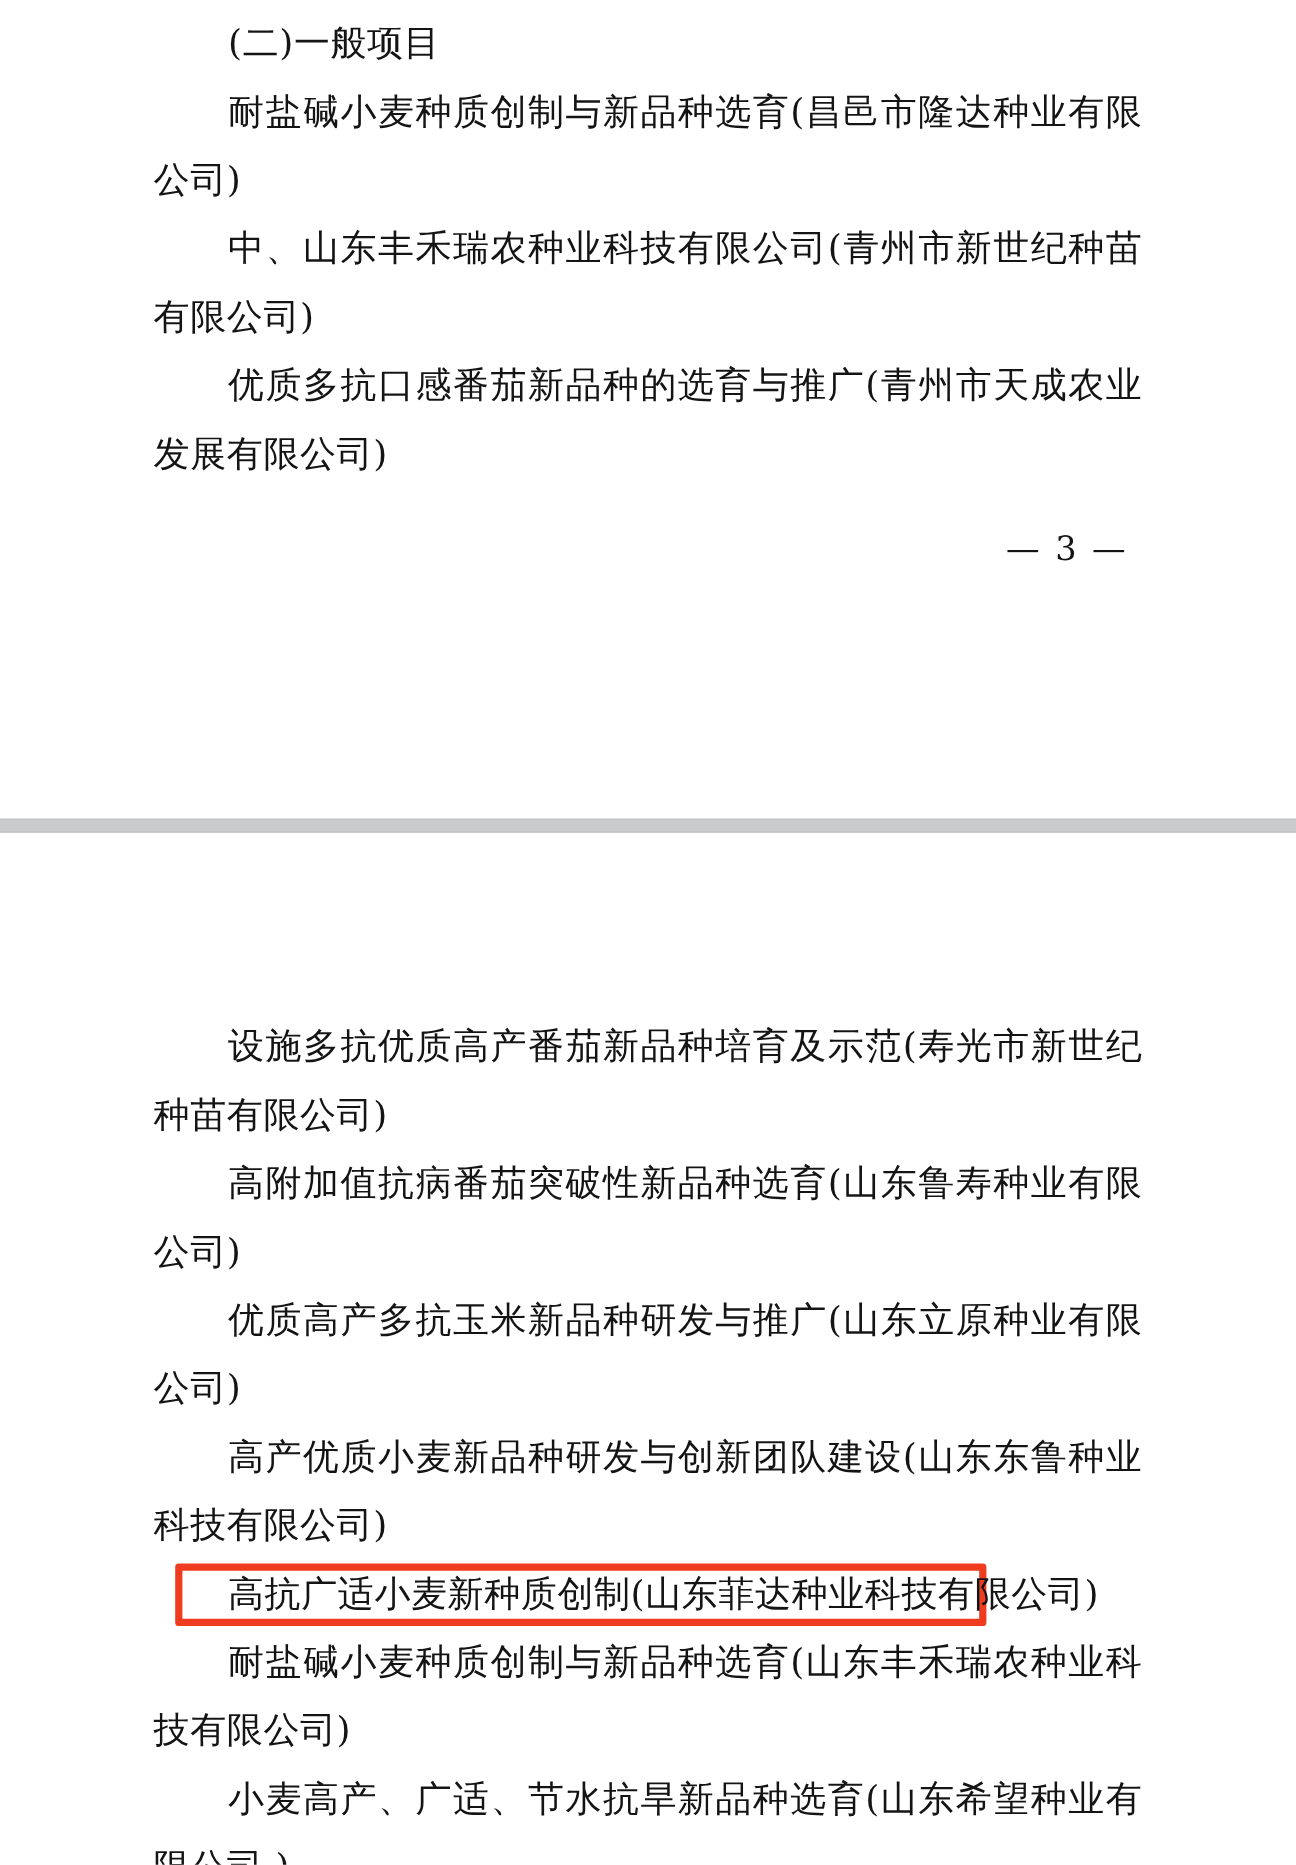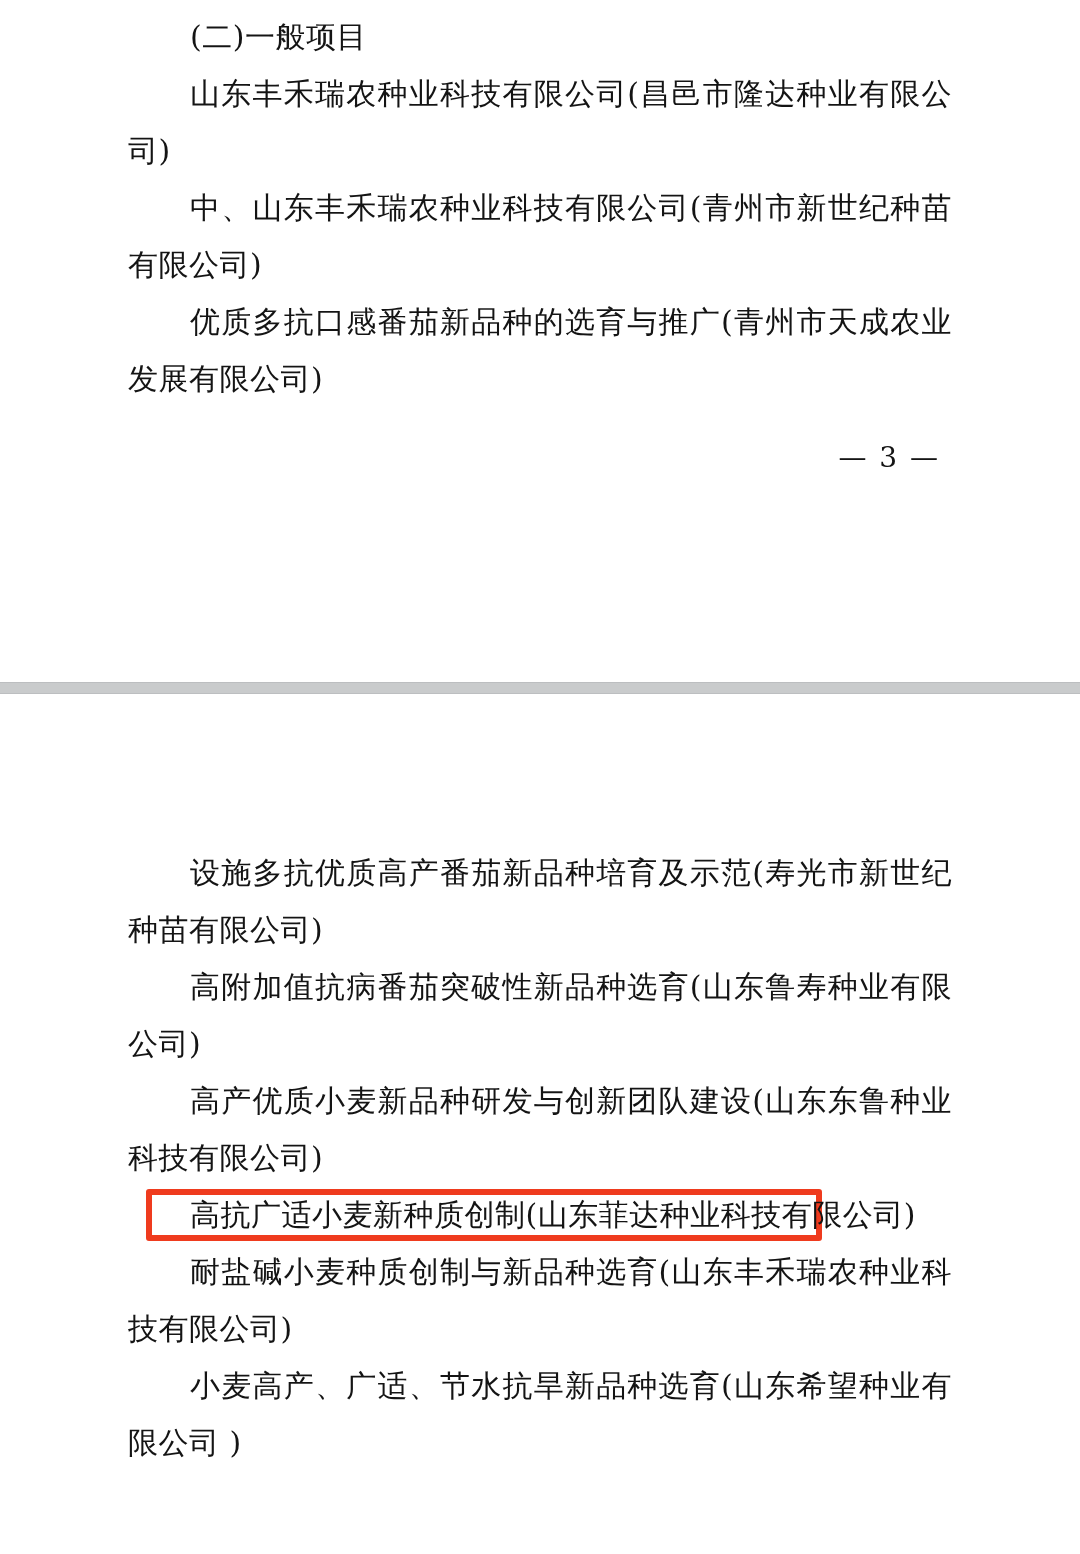--- a/index.html
+++ b/index.html
@@ -86,31 +86,32 @@
     pointer-events: none;
   }
 </style>
 </head>
 <body>
 
 <div class="page">
 
   <section class="doc-page upper">
     <p class="para">(二)一般项目</p>
-    <p class="para">山东丰禾瑞农种业科技有限公司(昌邑市隆达种业有限公司)</p>
+    <p class="para">耐盐碱小麦种质创制与新品种选育(昌邑市隆达种业有限公司)</p>
     <p class="para">中、山东丰禾瑞农种业科技有限公司(青州市新世纪种苗有限公司)</p>
     <p class="para">优质多抗口感番茄新品种的选育与推广(青州市天成农业发展有限公司)</p>
     <div class="page-number">— 3 —</div>
   </section>
 
   <div class="page-gap"></div>
 
   <section class="doc-page lower">
     <p class="para">设施多抗优质高产番茄新品种培育及示范(寿光市新世纪种苗有限公司)</p>
     <p class="para">高附加值抗病番茄突破性新品种选育(山东鲁寿种业有限公司)</p>
+    <p class="para">优质高产多抗玉米新品种研发与推广(山东立原种业有限公司)</p>
     <p class="para">高产优质小麦新品种研发与创新团队建设(山东东鲁种业科技有限公司)</p>
 
     <div class="hl-wrap">
       <div class="hl-box"></div>
       <p class="para highlight">高抗广适小麦新种质创制(山东菲达种业科技有限公司)</p>
     </div>
 
     <p class="para">耐盐碱小麦种质创制与新品种选育(山东丰禾瑞农种业科技有限公司)</p>
     <p class="para">小麦高产、广适、节水抗旱新品种选育(山东希望种业有限公司 )</p>
   </section>

